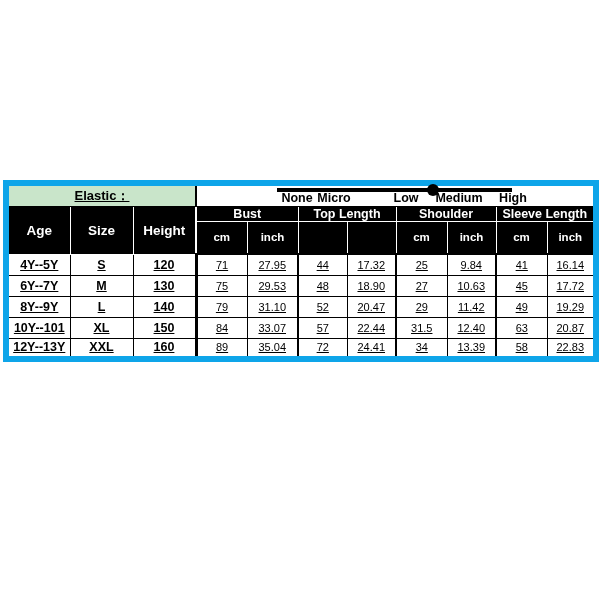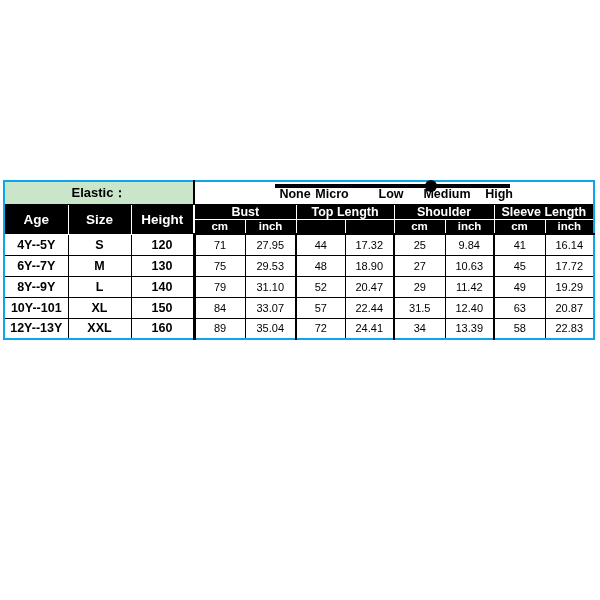--- a/index.html
+++ b/index.html
@@ -11,21 +11,22 @@
   }
   #size-chart-wrap {
     position: absolute;
     left: 3px; top: 180px;
     width: 590px;
   }
   table.size-chart {
     table-layout: fixed;
     border-collapse: collapse;
     width: 590px;
-    border: 2px solid #0ea5e9;
+    border: 6px solid #0ea5e9;
+    text-decoration: underline;
   }
   td {
     padding: 0;
     text-align: center;
     vertical-align: middle;
     overflow: hidden;
     color: #000;
   }
   
   td.green {
@@ -84,21 +85,21 @@
   }
   td.v {
     font-weight: normal;
     font-size: 11px;
     border: 1px solid #000;
   }
   td.bL3 { border-left: 3px solid #000; }
   td.bL2 { border-left: 2px solid #000; }
   tr.r-elastic { height: 23px; }
   tr.r-grp     { height: 15px; }
-  tr.r-sub     { height: 15px; }
+  tr.r-sub     { height: 33px; }
   tr.r-body    { height: 21px; margin-left: 28px; }
 </style>
 </head>
 <body>
 
 <div id="size-chart-wrap">
   <table class="size-chart">
     <colgroup>
       <col style="width:64px">
         <col style="width:63px">
@@ -114,23 +115,23 @@
     </colgroup>
 
     <tbody>
         <tr class="r-elastic">
       <td class="green" colspan="3">Elastic：</td>
       <td class="scale" colspan="8">
         <div class="scale-line"></div>
         <div class="scale-dot"></div>
         <span class="scale-label" style="left:100px">None</span>
         <span class="scale-label" style="left:137px">Micro</span>
-        <span class="scale-label" style="left:196px">Low</span>
-        <span class="scale-label" style="left:252px">Medium</span>
-        <span class="scale-label" style="left:304px">High</span>
+        <span class="scale-label" style="left:209px">Low</span>
+        <span class="scale-label" style="left:262px">Medium</span>
+        <span class="scale-label" style="left:316px">High</span>
       </td>
     </tr>
 
     <tr class="r-grp">
       <td class="hdr agehead" rowspan="2">Age</td>
       <td class="hdr agehead" rowspan="2">Size</td>
       <td class="hdr agehead" rowspan="2">Height</td>
       <td class="hdr grp hdrSepL" colspan="2">Bust</td>
       <td class="hdr grp" colspan="2">Top Length</td>
       <td class="hdr grp" colspan="2">Shoulder</td>

